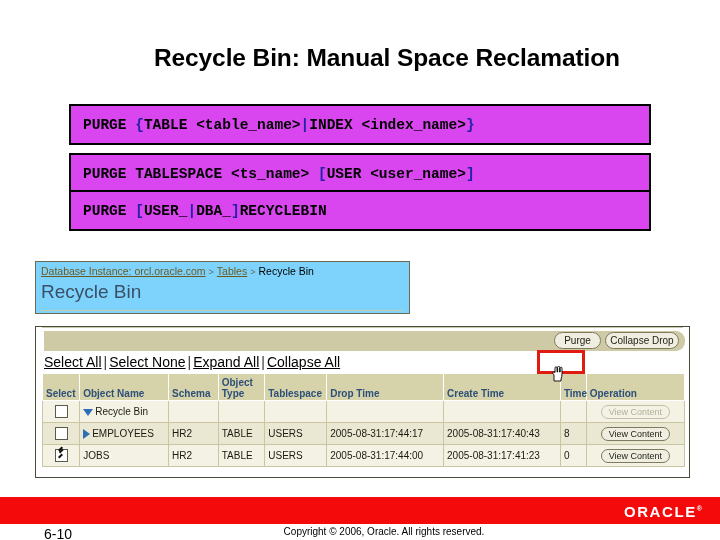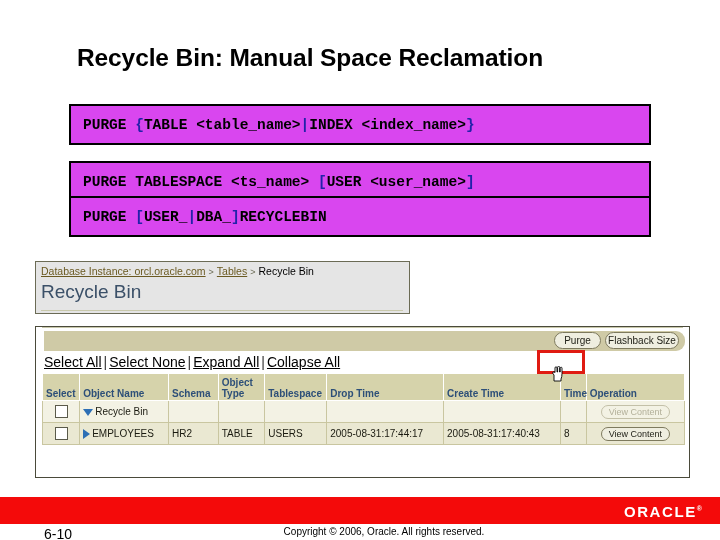--- a/index.html
+++ b/index.html
@@ -14,21 +14,21 @@
     overflow: hidden;
     font-family: "Liberation Sans", sans-serif;
   }
 
   
   .slide-title {
     position: absolute;
     left: 0;
     top: 44px;
     width: 620px;
-    text-align: center;
+    text-align: right;
     font-family: "Liberation Sans", sans-serif;
     font-size: 24.5px;
     font-weight: bold;
     color: #000000;
     letter-spacing: -0.1px;
   }
 
   
   .codebox {
     position: absolute;
@@ -41,32 +41,32 @@
     display: flex;
     align-items: center;
     padding-left: 12px;
     font-family: "Liberation Mono", "DejaVu Sans Mono", monospace;
     font-size: 14.5px;
     font-weight: bold;
     color: #000000;
     white-space: pre;
   }
   .codebox.b1 { top: 104px; }
-  .codebox.b2 { top: 153px; margin-top: 8px; }
-  .codebox.b3 { top: 196px; text-align: right; }
+  .codebox.b2 { top: 153px; }
+  .codebox.b3 { top: 190px; text-align: right; }
   .codebox .punc { color: #2222aa; }
 
   
   .bc-panel {
     position: absolute;
     left: 35px;
     top: 261px;
     width: 375px;
     height: 53px;
-    background: #e5e5e5;
+    background: #7dd3fc;
     border: 1px solid #6b6b55;
     box-sizing: border-box;
     padding: 3px 0 0 5px;
   }
   .bc-line {
     font-family: "Liberation Sans", sans-serif;
     font-size: 10.5px;
     color: #000000;
     white-space: nowrap;
     line-height: 13px;
@@ -353,21 +353,21 @@
   <div class="bc-heading">Recycle Bin</div>
   <div class="bc-rule"></div>
 </div>
 
 <div class="res-panel">
 
   <div class="res-rule"></div>
 
   <div class="res-toolbar">
     <div class="btn btn-purge">Purge</div>
-    <div class="btn btn-flashback">Flashback Size</div>
+    <div class="btn btn-flashback">Collapse Drop</div>
   </div>
 
   <div class="res-links">
     <a href="#">Select All</a><span class="pipe">|</span><a href="#">Select None</a><span class="pipe">|</span><a href="#">Expand All</a><span class="pipe">|</span><a href="#">Collapse All</a>
   </div>
 
   <table class="grid">
     <colgroup>
       <col class="c-select">
         <col class="c-objname">
@@ -408,20 +408,31 @@
           <td class="c-select" style="text-align: center;"><span class="chk"></span></td>
           <td class="indent2"><span class="tri-right"></span><span>EMPLOYEES</span></td>
           <td>HR2</td>
           <td>TABLE</td>
           <td>USERS</td>
           <td>2005-08-31:17:44:17</td>
           <td>2005-08-31:17:40:43</td>
           <td>8</td>
           <td class="c-operation" style="text-align: center;"><span class="minibtn">View Content</span></td>
         </tr>
+        <tr>
+          <td class="c-select" style="text-align: center;"><span class="chk checked"></span></td>
+          <td class="indent2"><span>JOBS</span></td>
+          <td>HR2</td>
+          <td>TABLE</td>
+          <td>USERS</td>
+          <td>2005-08-31:17:44:00</td>
+          <td>2005-08-31:17:41:23</td>
+          <td>0</td>
+          <td class="c-operation" style="text-align: center;"><span class="minibtn">View Content</span></td>
+        </tr>
       </tbody>
   </table>
 </div>
 
 <div class="purge-highlight"></div>
 <svg class="cursor-hand" viewBox="0 0 14 16">
   <path d="M3 15 L3 9 Q1 7 2 6 Q3 5.2 4 6.6 L4 2 Q4 0.8 5 0.8 Q6 0.8 6 2 L6 6 L6.6 6 L6.6 1.4 Q6.6 0.3 7.6 0.3 Q8.6 0.3 8.6 1.4 L8.6 6 L9.2 6 L9.2 2.2 Q9.2 1.2 10.1 1.2 Q11 1.2 11 2.2 L11 7.4 Q11 11 10 13 L10 15 Z" fill="#ffffff" stroke="#000000" stroke-width="0.9"></path>
 </svg>
 
 <div class="footer-band"></div>

